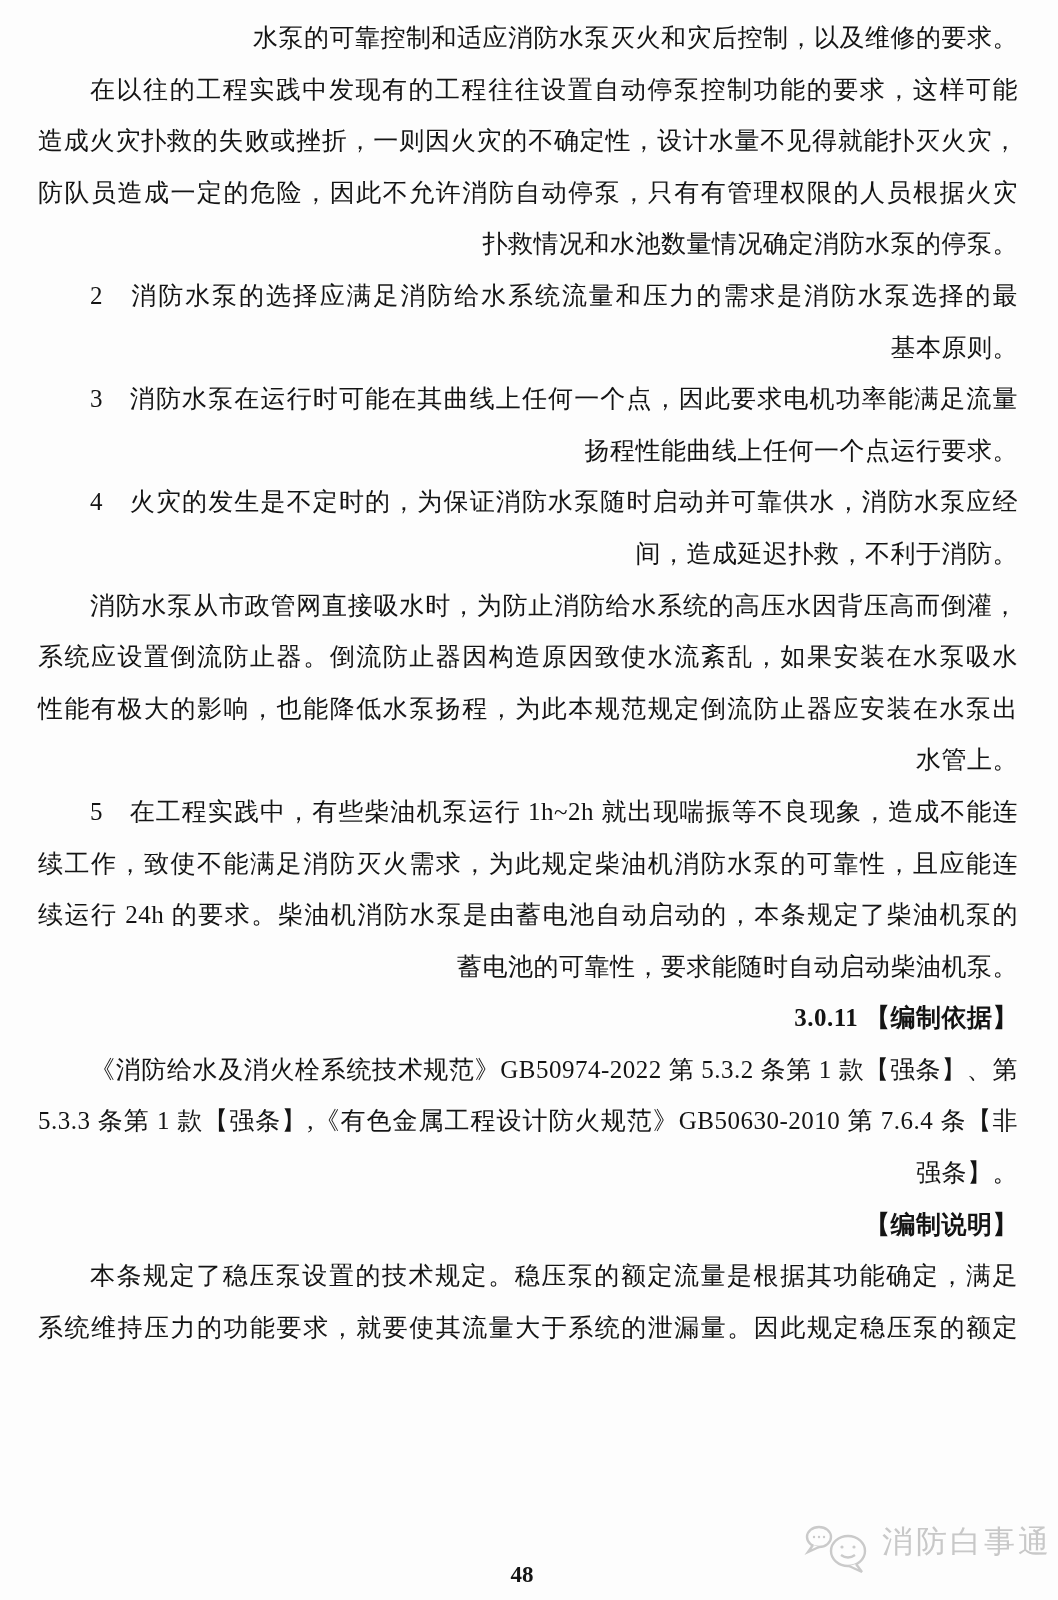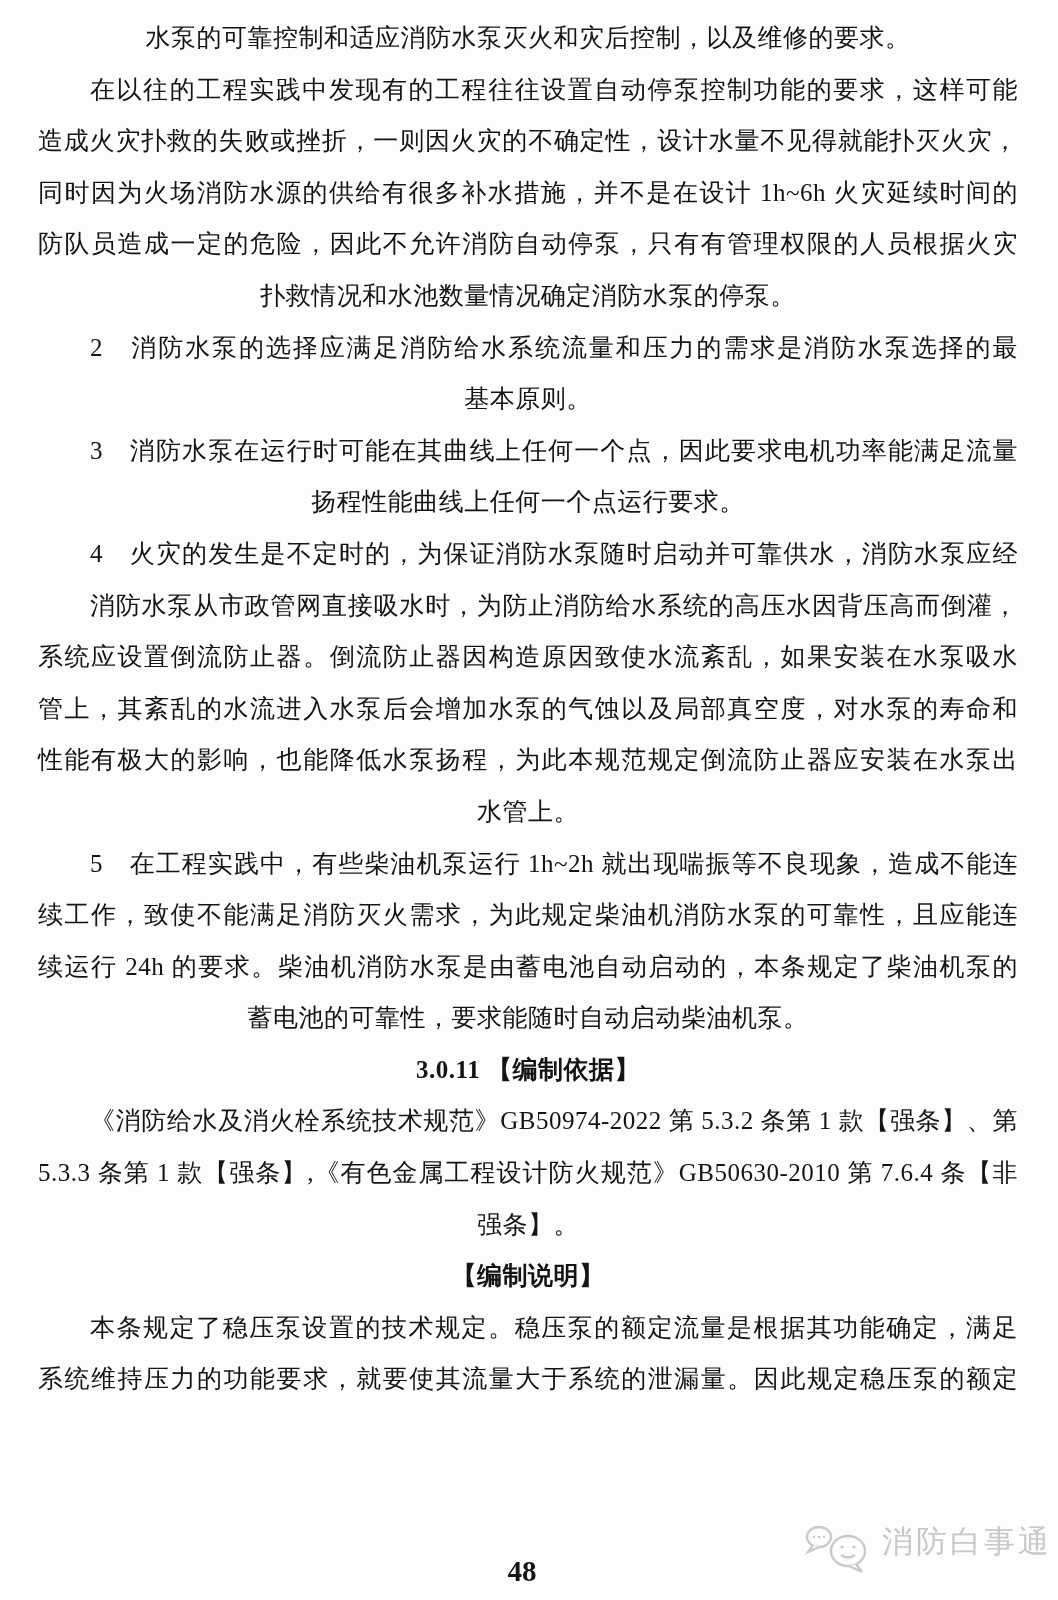--- a/index.html
+++ b/index.html
@@ -20,41 +20,41 @@
     position: absolute;
     top: 12px;
     left: 38px;
     right: 40px;
     z-index: 1;
   }
   .line {
     font-size: 25px;
     line-height: 51.6px;
     height: 51.6px;
-    text-align: center;
+    text-align: right;
     letter-spacing: 0.5px;
   }
   .line.justify {
     text-align: justify;
     text-align-last: justify;
     text-justify: inter-character;
   }
   .line.indent {
     padding-left: 52px;
   }
   .line.bold {
     font-weight: bold;
   }
   .page-number {
     position: absolute;
     bottom: 12px;
     left: 0;
     right: 14px;
     text-align: center;
-    font-size: 29px;
+    font-size: 23px;
     font-weight: bold;
     font-family: "Liberation Serif", serif;
     z-index: 1;
   }
   .watermark {
     position: absolute;
     top: 1521px;
     right: 6px;
     display: flex;
     align-items: flex-start;
@@ -93,31 +93,30 @@
         </g>
       </svg>
     </span>
     <span class="watermark-text">消防白事通</span>
   </div>
 
   <div class="content">
       <div class="line">水泵的可靠控制和适应消防水泵灭火和灾后控制，以及维修的要求。</div>
       <div class="line justify indent">在以往的工程实践中发现有的工程往往设置自动停泵控制功能的要求，这样可能</div>
       <div class="line justify">造成火灾扑救的失败或挫折，一则因火灾的不确定性，设计水量不见得就能扑灭火灾，</div>
-      <div class="line justify">同时因为火场消防水源的供给有很多补水措施，并不是在设计 1h~6h 火灾延续时间的</div>
       <div class="line justify">防队员造成一定的危险，因此不允许消防自动停泵，只有有管理权限的人员根据火灾</div>
       <div class="line">扑救情况和水池数量情况确定消防水泵的停泵。</div>
       <div class="line justify indent">2　消防水泵的选择应满足消防给水系统流量和压力的需求是消防水泵选择的最</div>
       <div class="line">基本原则。</div>
       <div class="line justify indent">3　消防水泵在运行时可能在其曲线上任何一个点，因此要求电机功率能满足流量</div>
       <div class="line">扬程性能曲线上任何一个点运行要求。</div>
       <div class="line justify indent">4　火灾的发生是不定时的，为保证消防水泵随时启动并可靠供水，消防水泵应经</div>
+      <div class="line">间，造成延迟扑救，不利于消防。</div>
       <div class="line justify indent">消防水泵从市政管网直接吸水时，为防止消防给水系统的高压水因背压高而倒灌，</div>
       <div class="line justify">系统应设置倒流防止器。倒流防止器因构造原因致使水流紊乱，如果安装在水泵吸水</div>
-      <div class="line justify">管上，其紊乱的水流进入水泵后会增加水泵的气蚀以及局部真空度，对水泵的寿命和</div>
       <div class="line justify">性能有极大的影响，也能降低水泵扬程，为此本规范规定倒流防止器应安装在水泵出</div>
       <div class="line">水管上。</div>
       <div class="line justify indent">5　在工程实践中，有些柴油机泵运行 1h~2h 就出现喘振等不良现象，造成不能连</div>
       <div class="line justify">续工作，致使不能满足消防灭火需求，为此规定柴油机消防水泵的可靠性，且应能连</div>
       <div class="line justify">续运行 24h 的要求。柴油机消防水泵是由蓄电池自动启动的，本条规定了柴油机泵的</div>
       <div class="line">蓄电池的可靠性，要求能随时自动启动柴油机泵。</div>
       <div class="line bold">3.0.11 【编制依据】</div>
       <div class="line justify indent">《消防给水及消火栓系统技术规范》GB50974-2022 第 5.3.2 条第 1 款【强条】、第</div>
       <div class="line justify">5.3.3 条第 1 款【强条】,《有色金属工程设计防火规范》GB50630-2010 第 7.6.4 条【非</div>
       <div class="line">强条】。</div>

